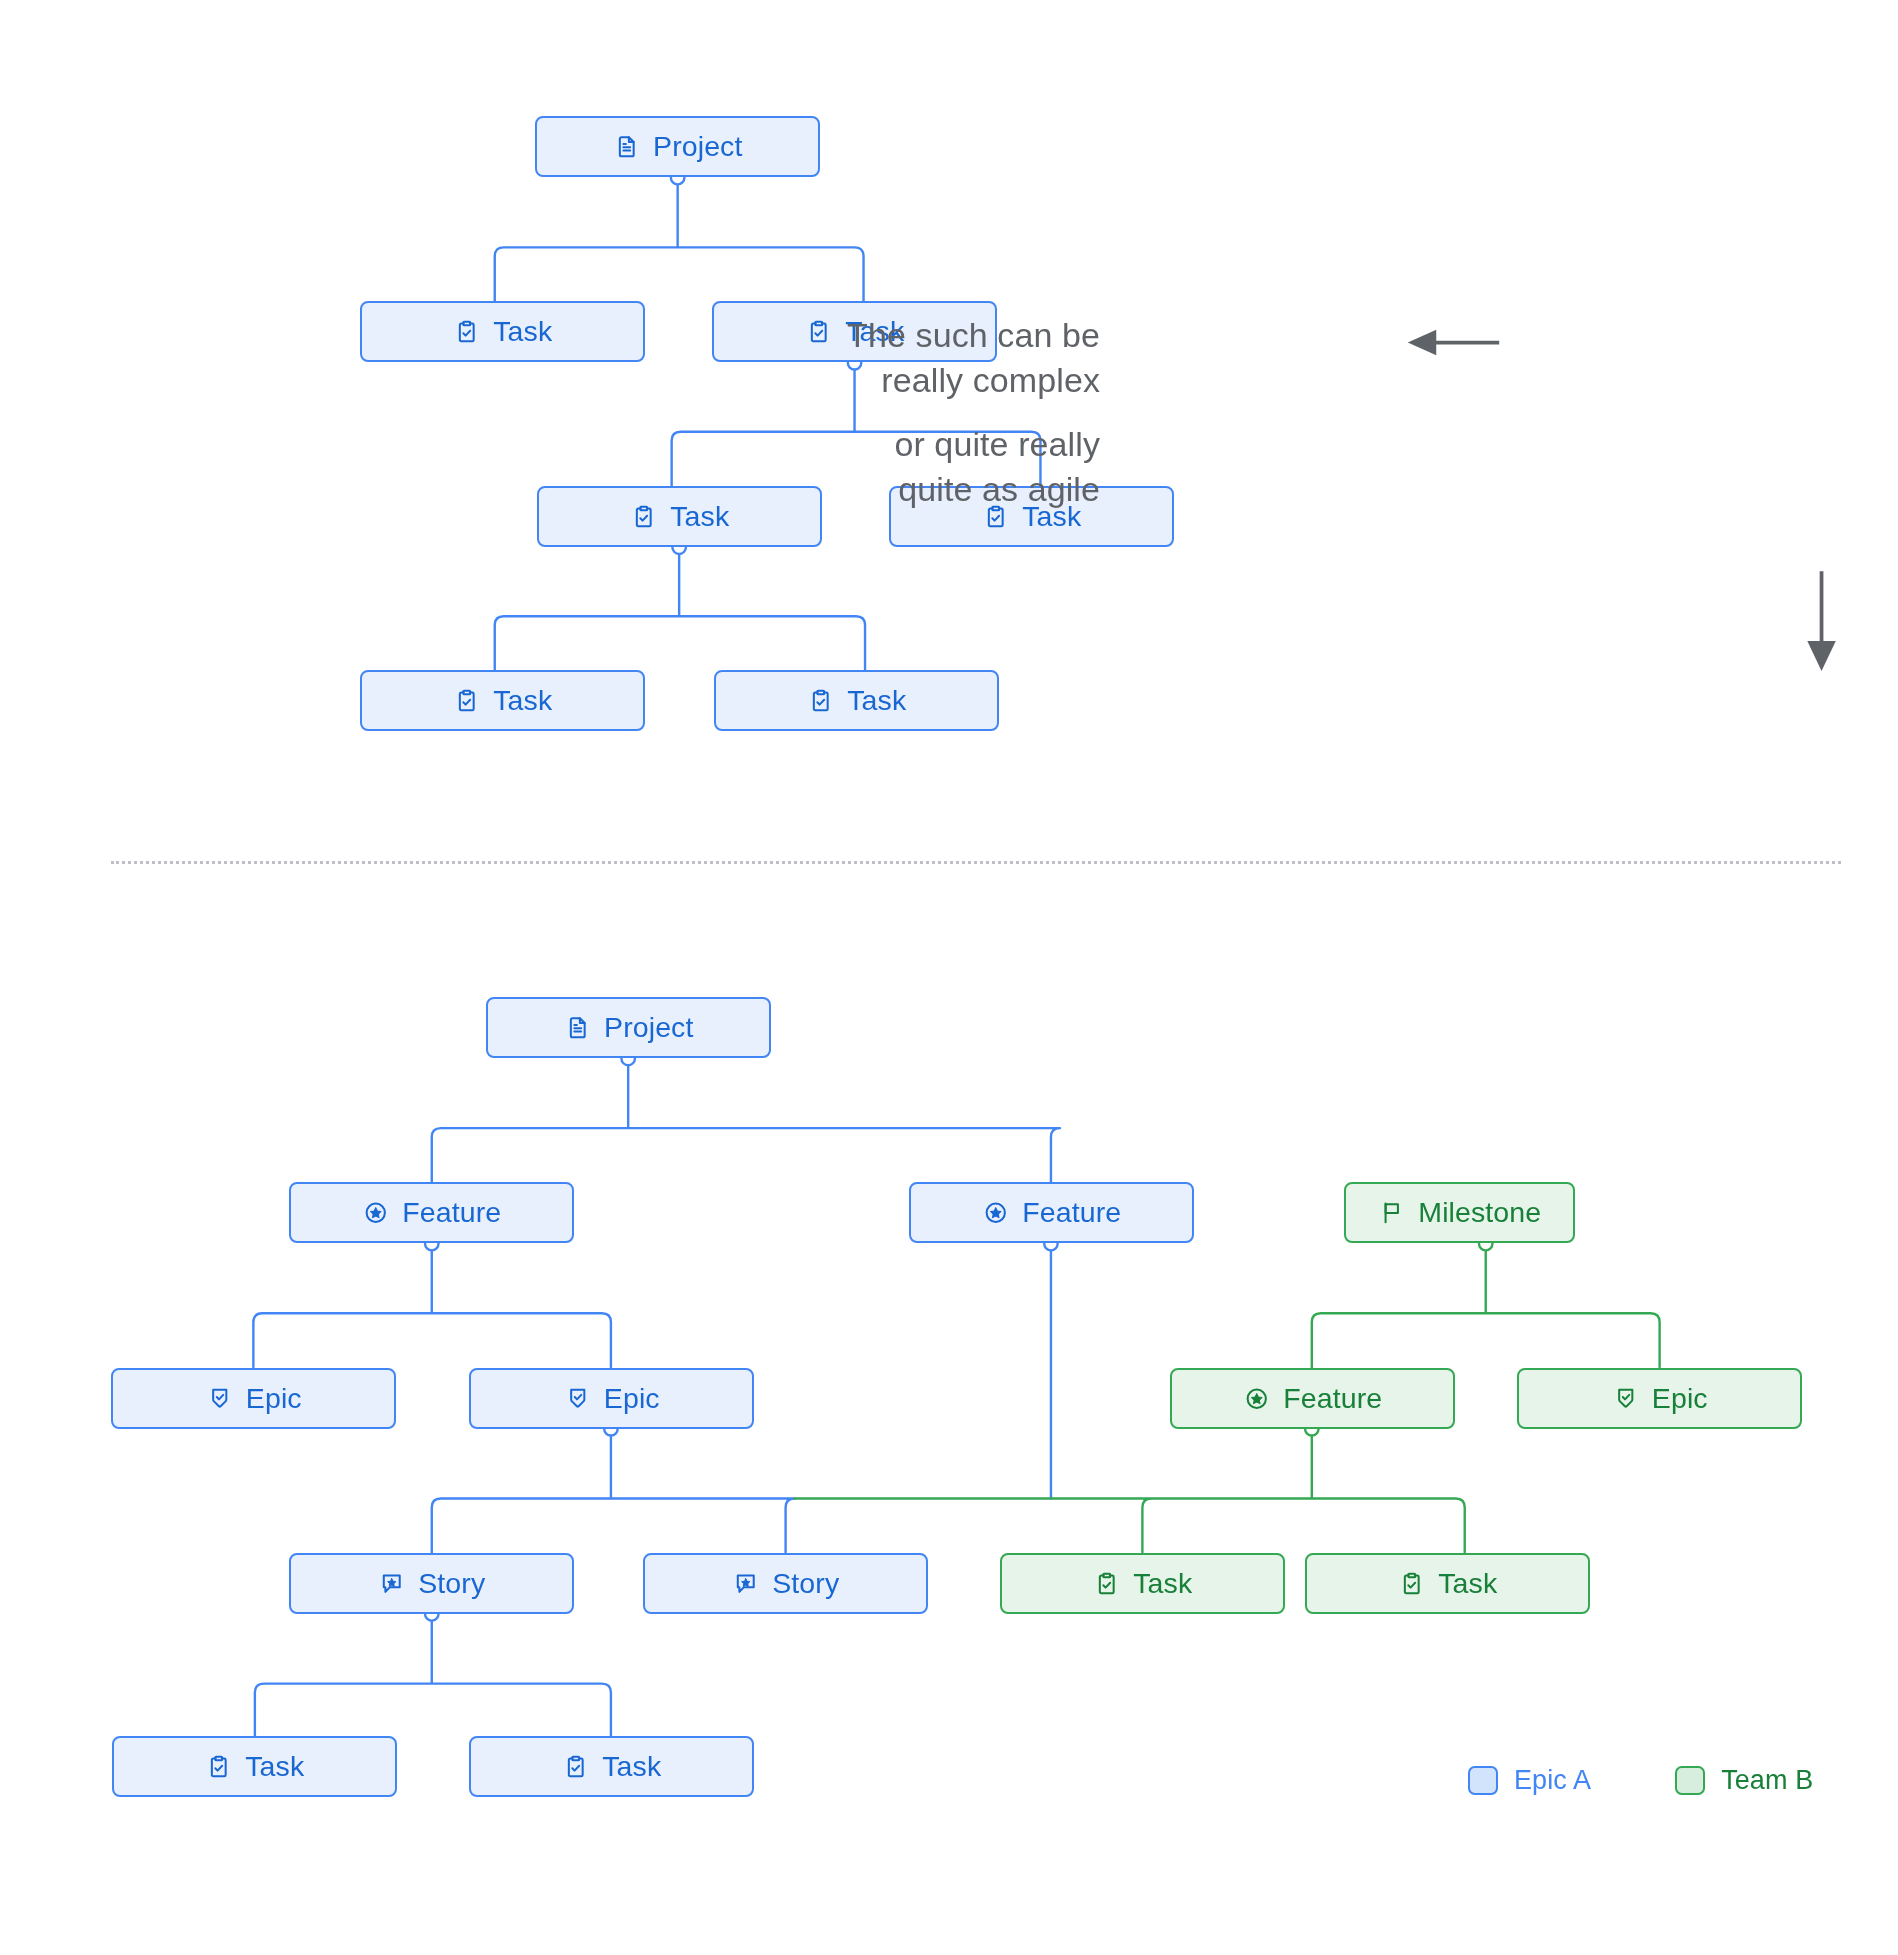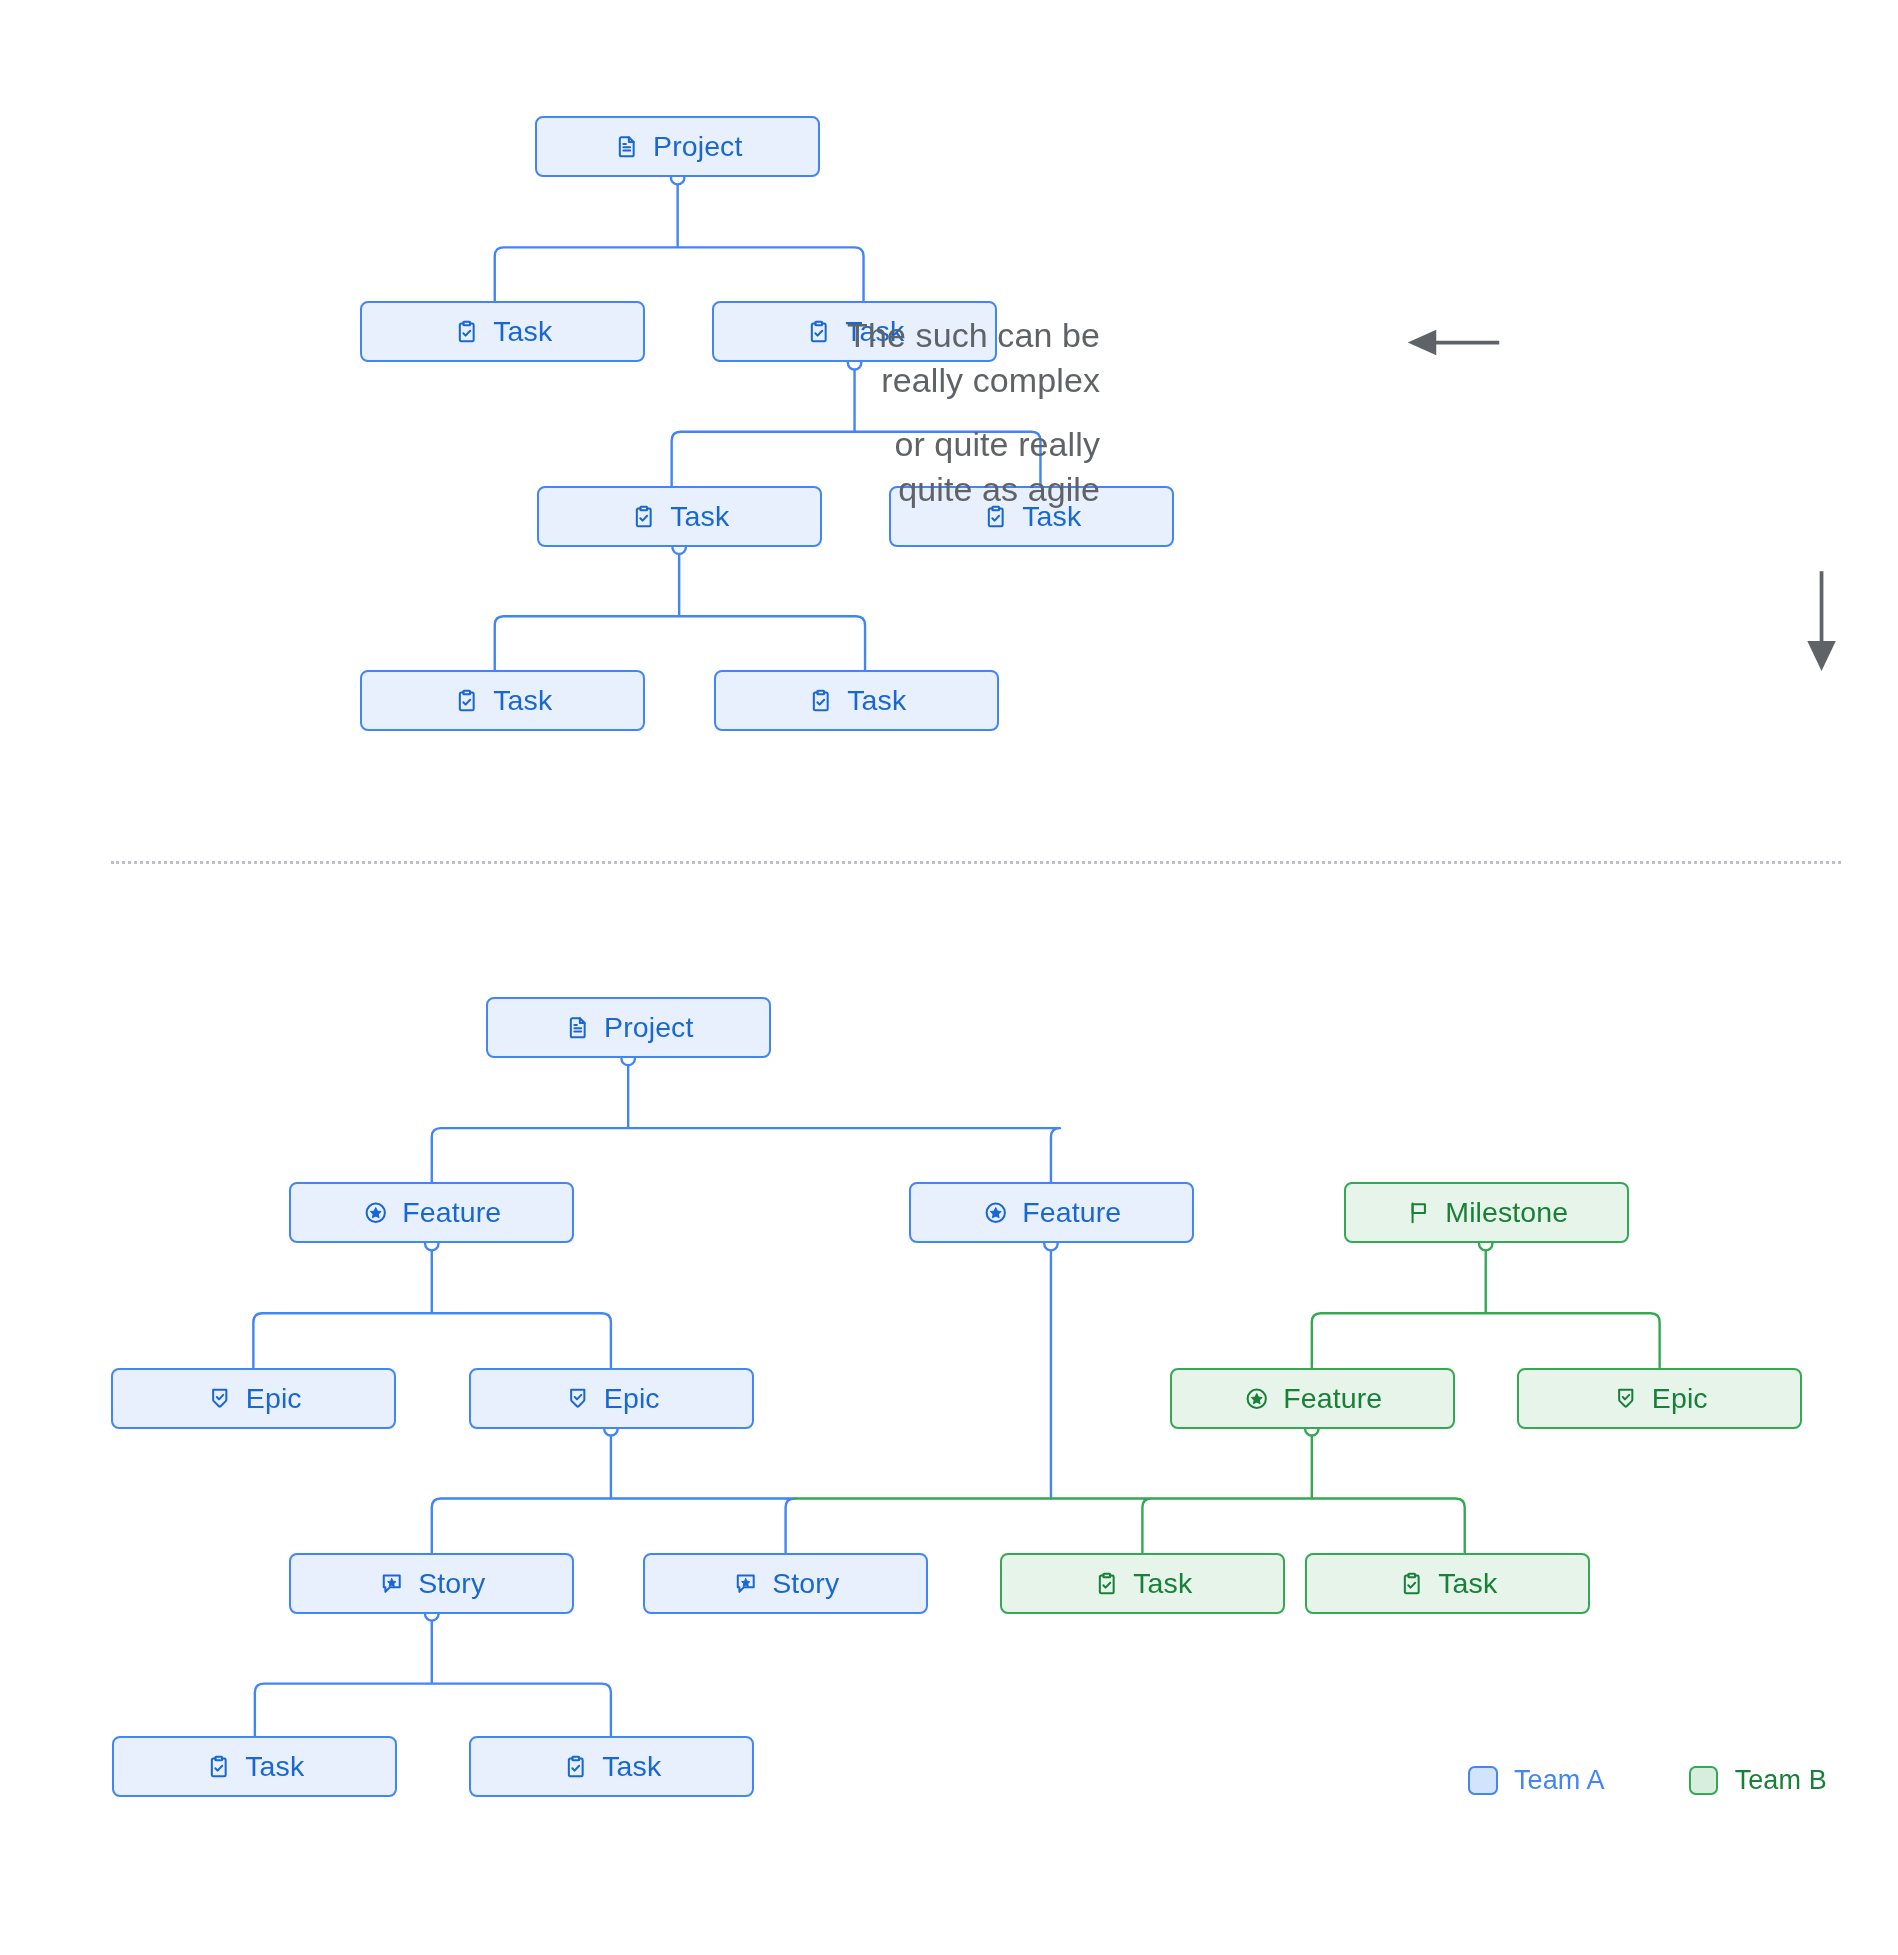--- a/index.html
+++ b/index.html
@@ -199,21 +199,21 @@
       </div>
       <div class="node blue" style="left: 909px; top: 1182px; width: 285px; height: 61px;">
         <span class="ico">
           <svg viewBox="0 0 24 24" width="25.5" height="25.5" fill="none" stroke="currentColor" stroke-width="1.9">
             <circle cx="12" cy="12" r="8.6"></circle>
             <path d="M12 7.2l1.5 3.1 3.4.5-2.45 2.4.58 3.4L12 15l-3.03 1.6.58-3.4L7.1 10.8l3.4-.5z" fill="currentColor" stroke="currentColor" stroke-width="1" stroke-linejoin="round"></path>
           </svg>
         </span>
         <span class="lbl">Feature</span>
       </div>
-      <div class="node green" style="left: 1344px; top: 1182px; width: 285px; height: 61px;">
+      <div class="node green" style="left: 1344px; top: 1182px; width: 231px; height: 61px;">
         <span class="ico">
           <svg viewBox="0 0 24 24" width="25.5" height="25.5" fill="none" stroke="currentColor" stroke-width="1.9" stroke-linecap="round" stroke-linejoin="round">
             <path d="M6.2 21V3.2"></path>
             <path d="M6.2 4.1h11.6v8.2H6.2z"></path>
           </svg>
         </span>
         <span class="lbl">Milestone</span>
       </div>
       <div class="node blue" style="left: 111px; top: 1368px; width: 285px; height: 61px;">
         <span class="ico">
@@ -317,21 +317,21 @@
     <span class="gap"></span>
     <span class="ln">or quite really</span>
     <span class="ln">quite as agile</span>
   </div>
 
   <div class="divider" style="left:111px;top:861px;width:1730px;"></div>
 
   <div class="legend" style="left:1468px;top:1765px;">
     <div class="item">
       <span class="sw b"></span>
-      <span class="t b">Team A</span>
+      <span class="t b">Epic A</span>
     </div>
     <div class="item">
       <span class="sw g"></span>
       <span class="t g">Team B</span>
     </div>
   </div>
 
 </div>
 
 

